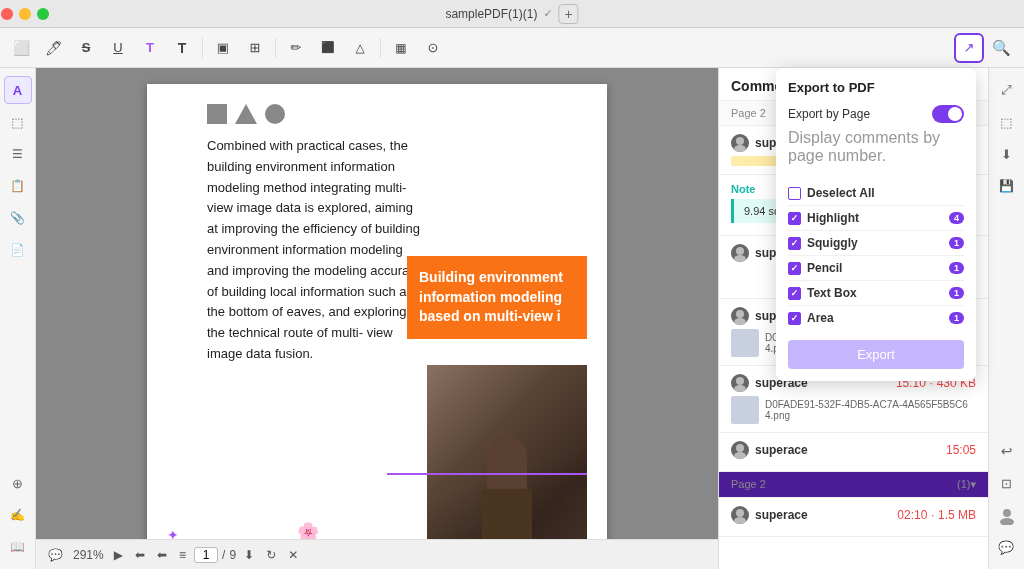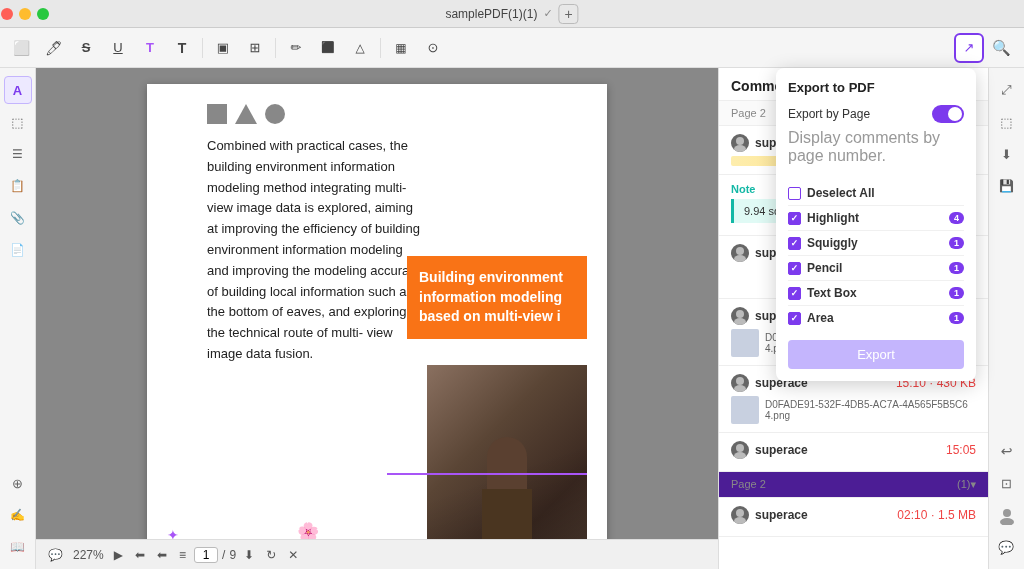--- a/index.html
+++ b/index.html
@@ -413,21 +413,21 @@
         <div class="pdf-arrow"></div>
 
         <div class="pdf-red-dot"></div>
       </div>
       <div class="flower-icon" style="bottom:10px;left:150px;position:absolute;font-size:18px;">🌸</div>
       <div class="sparkle">✦</div>
     </div>
 
     <div class="pdf-bottom" style="position:absolute;bottom:0;left:0;right:0;">
       <span class="pdf-bottom-btn">💬</span>
-      <span style="margin:0 2px;">227%</span>
+      <span style="margin:0 2px;">291%</span>
       <span class="pdf-bottom-btn">▶</span>
       <span class="pdf-bottom-btn">⬅</span>
       <span class="pdf-bottom-btn">⬅</span>
       <span class="pdf-bottom-btn">≡</span>
       <input type="text" class="page-input" value="1" style="">
       <span>/</span>
       <span>9</span>
       <span class="pdf-bottom-btn">⬇</span>
       <span class="pdf-bottom-btn">↻</span>
       <span class="pdf-bottom-btn">✕</span>

